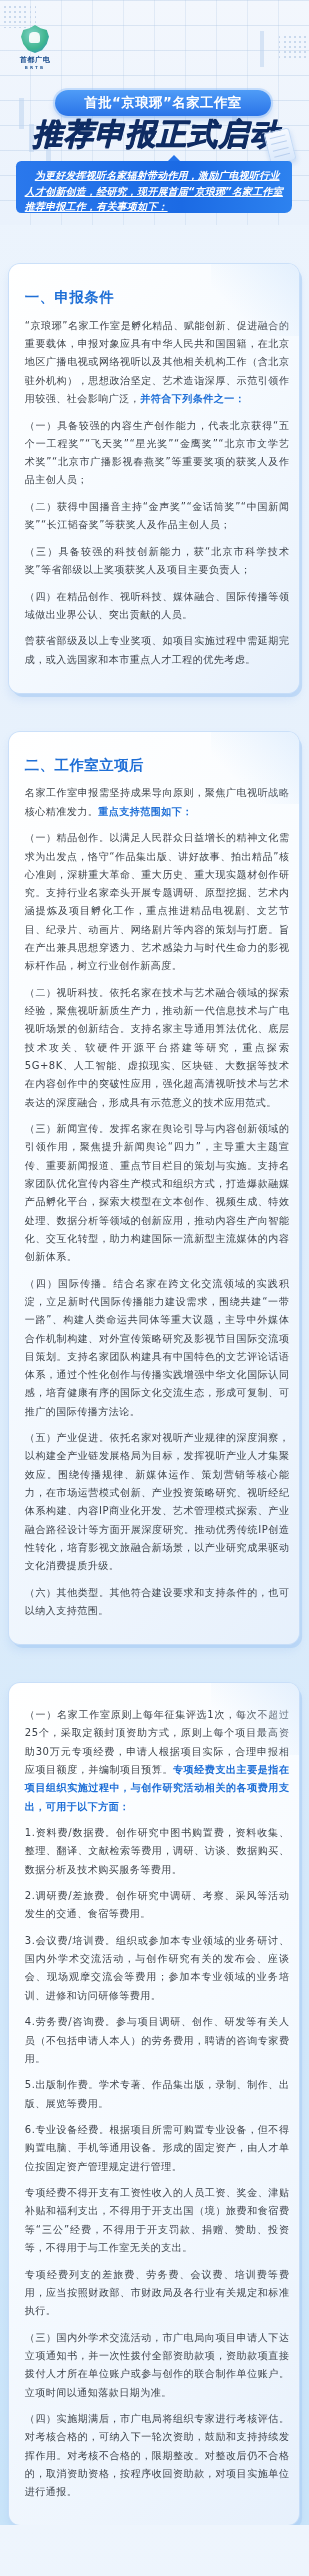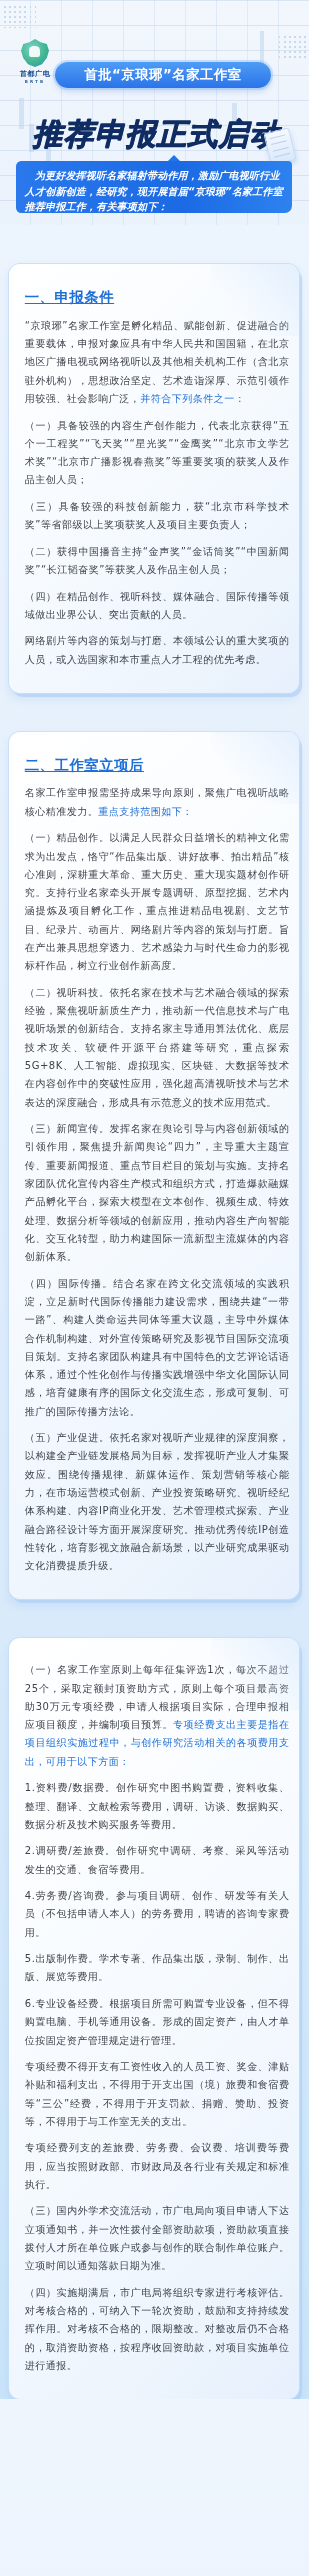--- a/index.html
+++ b/index.html
@@ -17,35 +17,35 @@
     background:
       repeating-linear-gradient(0deg, transparent 0 24px, rgba(170,195,225,.35) 24px 25px),
       repeating-linear-gradient(90deg, transparent 0 30px, rgba(170,195,225,.25) 30px 31px),
       linear-gradient(180deg, #f3f7fd 0%, #eaf2fc 100%);
   }
   .dots { position: absolute; display: grid; gap: 3.6px; }
   .dots span { width: 1.5px; height: 1.5px; background: #c2d3ea; border-radius: 50%; display: block; }
   .dots.tl { left: 4.1px; top: 6.2px; grid-template-columns: repeat(7, 1.5px); }
   .dots.tr { right: 3.1px; top: 36px; grid-template-columns: repeat(6, 1.5px); }
   .candle { position: absolute; background: rgba(190,212,238,.55); }
-  .logo { position: absolute; left: 16.5px; top: 25px; width: 37px; text-align: center; margin-top: 14px; }
+  .logo { position: absolute; left: 16.5px; top: 25px; width: 37px; text-align: center; }
   .logo-mark {
     width: 28px; height: 28px; margin: 0 auto;
     background: radial-gradient(circle at 40% 35%, #7fd3c6 0%, #3fb58f 55%, #2b86c7 100%);
     clip-path: polygon(50% 0%, 70% 12%, 92% 18%, 100% 42%, 92% 68%, 75% 90%, 50% 100%, 25% 90%, 8% 68%, 0% 42%, 8% 18%, 30% 12%);
     position: relative;
   }
   .logo-mark::after {
     content: ""; position: absolute; left: 8.2px; top: 7.2px; width: 11.3px; height: 11.3px;
     background: #fff; border-radius: 40% 40% 20% 20%; opacity: .9;
   }
   .logo-name { font-size: 7.2px; font-weight: bold; color: #1d4f8f; margin-top: 2.1px; letter-spacing: 0.5px; }
   .logo-sub { font-size: 4.1px; font-weight: bold; color: #2d5e99; letter-spacing: 2.1px; }
   .pill {
-    position: absolute; left: 55px; top: 62px; width: 216px; height: 26px;
+    position: absolute; left: 55px; top: 90px; width: 216px; height: 26px;
     border-radius: 13px;
     background: linear-gradient(180deg, #4f9cf7 0%, #2a74e8 100%);
     box-shadow: 0 0 0 2.1px rgba(150,195,250,.45), 0 3.1px 6.2px rgba(40,110,220,.25);
     color: #fff; font-size: 13.4px; font-weight: bold; text-align: center; line-height: 26px; letter-spacing: 0.5px;
   }
   .headline {
     position: absolute; left: 32px; top: 114px; width: 242px;
     font-size: 30px; font-weight: 900; font-style: italic; color: #0f2c63;
     letter-spacing: 1px; white-space: nowrap;
     text-shadow: 0.5px 0.5px 0 #0f2c63, 1px 0 0 #0f2c63;
@@ -56,21 +56,21 @@
     border: 1px solid #c4daf6; transform: rotate(-14deg);
     box-shadow: 0 3.1px 5.2px rgba(80,140,220,.25);
   }
   .clipboard i { display: block; height: 1px; background: #b9cfee; margin: 5.2px 4.1px 0; }
   .intro {
     position: absolute; left: 15.5px; top: 161px; width: 276px; height: 52px;
     background: linear-gradient(90deg, #2a78ec 0%, #1b6ae4 60%, #2d82ef 100%);
     border-radius: 5.2px 4.1px 7.2px 5.2px;
     padding: 7.2px 8.2px 0 9.3px;
     color: #fff; font-size: 10px; font-style: italic; font-weight: bold;
-    line-height: 15.5px; letter-spacing: 0.2px; text-indent: 1em;
+    line-height: 15.5px; letter-spacing: 0.2px; text-indent: 1em; text-decoration: underline;
   }
   .intro::before {
     content: ""; position: absolute; left: 152px; top: -6.2px;
     border-left: 6.2px solid transparent; border-right: 6.2px solid transparent; border-bottom: 6.7px solid #2373ea;
   }
   .card {
     position: relative; margin: 0 10.3px 0 9.3px;
     background: linear-gradient(135deg, #ffffff 0%, #f7fbff 45%, #eef5fd 80%, #e6f0fc 100%);
     border-radius: 11.3px;
     box-shadow: 0 0 0 1px rgba(200,222,248,.9), 3.1px 4.1px 0 0 rgba(170,205,245,.6), 0 5.2px 9.3px rgba(110,160,230,.18);
@@ -78,27 +78,27 @@
     overflow: hidden;
   }
   .card::after {
     content: ""; position: absolute; right: 0; top: 0; width: 88px; height: 72px;
     background: linear-gradient(225deg, rgba(210,230,252,.55) 0%, rgba(210,230,252,0) 70%);
     pointer-events: none;
   }
   .card-gap { height: 39px; }
   .card h2 {
     font-size: 14.4px; font-weight: bold; color: #1f6fd6; letter-spacing: 0.5px;
-    margin-bottom: 9.3px; line-height: 20.6px; text-decoration: underline;
+    margin-bottom: 9.3px; line-height: 20.6px;
   }
   .card p {
     font-size: 10px; line-height: 18.3px; letter-spacing: 0.5px; color: #3d434b;
     margin-bottom: 8.2px; text-align: justify;
   }
-  .hl { color: #1f6fd6; }
+  .hl { color: #1f6fd6; font-weight: bold; }
 </style>
 </head>
 <body>
 
 <div class="hero">
   <div class="dots tl">
     <span></span>
       <span></span>
       <span></span>
       <span></span>
@@ -189,40 +189,42 @@
 
   <div class="intro">为更好发挥视听名家辐射带动作用，激励广电视听行业人才创新创造，经研究，现开展首届“京琅琊”名家工作室推荐申报工作，有关事项如下：</div>
 </div>
 
 <div id="cards">
     <div class="card-gap"></div>
     <section class="card">
       <h2>一、申报条件</h2>
       <p><span>“京琅琊”名家工作室是孵化精品、赋能创新、促进融合的重要载体，申报对象应具有中华人民共和国国籍，在北京地区广播电视或网络视听以及其他相关机构工作（含北京驻外机构），思想政治坚定、艺术造诣深厚、示范引领作用较强、社会影响广泛，</span><span class="hl">并符合下列条件之一：</span></p>
       <p><span>（一）具备较强的内容生产创作能力，代表北京获得“五个一工程奖”“飞天奖”“星光奖”“金鹰奖”“北京市文学艺术奖”“北京市广播影视春燕奖”等重要奖项的获奖人及作品主创人员；</span></p>
+      <p><span>（二）获得中国播音主持“金声奖”“金话筒奖”“中国新闻奖”“长江韬奋奖”等获奖人及作品主创人员；</span></p>
       <p><span>（三）具备较强的科技创新能力，获“北京市科学技术奖”等省部级以上奖项获奖人及项目主要负责人；</span></p>
-      <p><span>（二）获得中国播音主持“金声奖”“金话筒奖”“中国新闻奖”“长江韬奋奖”等获奖人及作品主创人员；</span></p>
       <p><span>（四）在精品创作、视听科技、媒体融合、国际传播等领域做出业界公认、突出贡献的人员。</span></p>
-      <p><span>网络剧片等内容的策划与打磨、本领域公认的重大奖项的人员，或入选国家和本市重点人才工程的优先考虑。</span></p>
+      <p><span>曾获省部级及以上专业奖项、如项目实施过程中需延期完成，或入选国家和本市重点人才工程的优先考虑。</span></p>
     </section>
     <div class="card-gap"></div>
     <section class="card">
       <h2>二、工作室立项后</h2>
       <p><span>名家工作室申报需坚持成果导向原则，聚焦广电视听战略核心精准发力。</span><span class="hl">重点支持范围如下：</span></p>
       <p><span>（一）精品创作。以满足人民群众日益增长的精神文化需求为出发点，恪守“作品集出版、讲好故事、拍出精品”核心准则，深耕重大革命、重大历史、重大现实题材创作研究。支持行业名家牵头开展专题调研、原型挖掘、艺术内涵提炼及项目孵化工作，重点推进精品电视剧、文艺节目、纪录片、动画片、网络剧片等内容的策划与打磨。旨在产出兼具思想穿透力、艺术感染力与时代生命力的影视标杆作品，树立行业创作新高度。</span></p>
       <p><span>（二）视听科技。依托名家在技术与艺术融合领域的探索经验，聚焦视听新质生产力，推动新一代信息技术与广电视听场景的创新结合。支持名家主导通用算法优化、底层技术攻关、软硬件开源平台搭建等研究，重点探索5G+8K、人工智能、虚拟现实、区块链、大数据等技术在内容创作中的突破性应用，强化超高清视听技术与艺术表达的深度融合，形成具有示范意义的技术应用范式。</span></p>
       <p><span>（三）新闻宣传。发挥名家在舆论引导与内容创新领域的引领作用，聚焦提升新闻舆论“四力”，主导重大主题宣传、重要新闻报道、重点节目栏目的策划与实施。支持名家团队优化宣传内容生产模式和组织方式，打造爆款融媒产品孵化平台，探索大模型在文本创作、视频生成、特效处理、数据分析等领域的创新应用，推动内容生产向智能化、交互化转型，助力构建国际一流新型主流媒体的内容创新体系。</span></p>
       <p><span>（四）国际传播。结合名家在跨文化交流领域的实践积淀，立足新时代国际传播能力建设需求，围绕共建“一带一路”、构建人类命运共同体等重大议题，主导中外媒体合作机制构建、对外宣传策略研究及影视节目国际交流项目策划。支持名家团队构建具有中国特色的文艺评论话语体系，通过个性化创作与传播实践增强中华文化国际认同感，培育健康有序的国际文化交流生态，形成可复制、可推广的国际传播方法论。</span></p>
       <p><span>（五）产业促进。依托名家对视听产业规律的深度洞察，以构建全产业链发展格局为目标，发挥视听产业人才集聚效应。围绕传播规律、新媒体运作、策划营销等核心能力，在市场运营模式创新、产业投资策略研究、视听经纪体系构建、内容IP商业化开发、艺术管理模式探索、产业融合路径设计等方面开展深度研究。推动优秀传统IP创造性转化，培育影视文旅融合新场景，以产业研究成果驱动文化消费提质升级。</span></p>
+      <p><span>（六）其他类型。其他符合建设要求和支持条件的，也可以纳入支持范围。</span></p>
     </section>
     <div class="card-gap"></div>
     <section class="card">
       <p><span>（一）名家工作室原则上每年征集评选1次，每次不超过25个，采取定额封顶资助方式，原则上每个项目最高资助30万元专项经费，申请人根据项目实际，合理申报相应项目额度，并编制项目预算。</span><span class="hl">专项经费支出主要是指在项目组织实施过程中，与创作研究活动相关的各项费用支出，可用于以下方面：</span></p>
       <p><span>1.资料费/数据费。创作研究中图书购置费，资料收集、整理、翻译、文献检索等费用，调研、访谈、数据购买、数据分析及技术购买服务等费用。</span></p>
       <p><span>2.调研费/差旅费。创作研究中调研、考察、采风等活动发生的交通、食宿等费用。</span></p>
+      <p><span>3.会议费/培训费。组织或参加本专业领域的业务研讨、国内外学术交流活动，与创作研究有关的发布会、座谈会、现场观摩交流会等费用；参加本专业领域的业务培训、进修和访问研修等费用。</span></p>
       <p><span>4.劳务费/咨询费。参与项目调研、创作、研发等有关人员（不包括申请人本人）的劳务费用，聘请的咨询专家费用。</span></p>
       <p><span>5.出版制作费。学术专著、作品集出版，录制、制作、出版、展览等费用。</span></p>
       <p><span>6.专业设备经费。根据项目所需可购置专业设备，但不得购置电脑、手机等通用设备。形成的固定资产，由人才单位按固定资产管理规定进行管理。</span></p>
       <p><span>专项经费不得开支有工资性收入的人员工资、奖金、津贴补贴和福利支出，不得用于开支出国（境）旅费和食宿费等“三公”经费，不得用于开支罚款、捐赠、赞助、投资等，不得用于与工作室无关的支出。</span></p>
       <p><span>专项经费列支的差旅费、劳务费、会议费、培训费等费用，应当按照财政部、市财政局及各行业有关规定和标准执行。</span></p>
       <p><span>（三）国内外学术交流活动，市广电局向项目申请人下达立项通知书，并一次性拨付全部资助款项，资助款项直接拨付人才所在单位账户或参与创作的联合制作单位账户。立项时间以通知落款日期为准。</span></p>
       <p><span>（四）实施期满后，市广电局将组织专家进行考核评估。对考核合格的，可纳入下一轮次资助，鼓励和支持持续发挥作用。对考核不合格的，限期整改。对整改后仍不合格的，取消资助资格，按程序收回资助款，对项目实施单位进行通报。</span></p>
     </section>
   </div>
 

